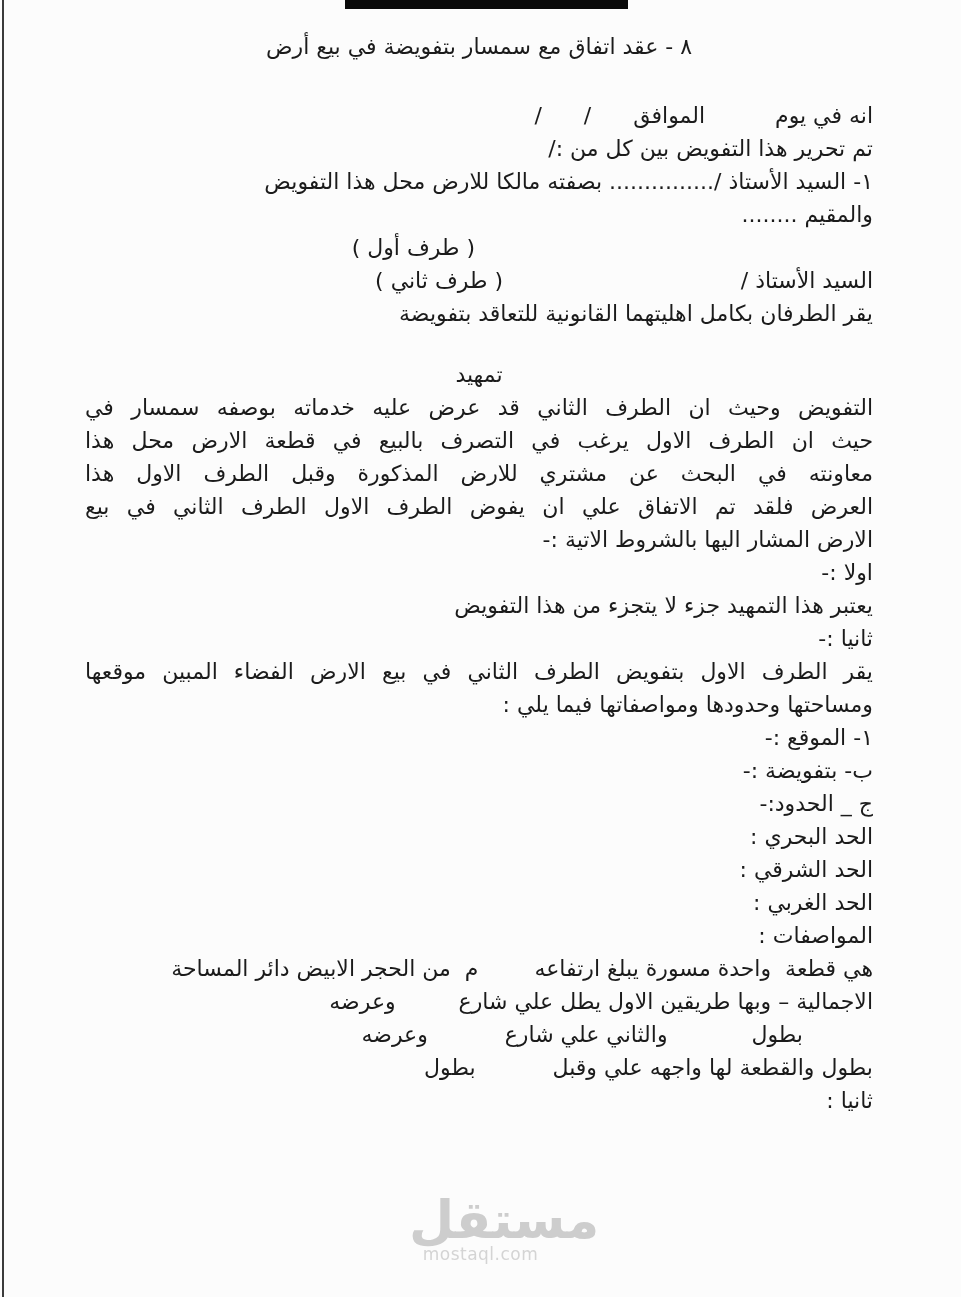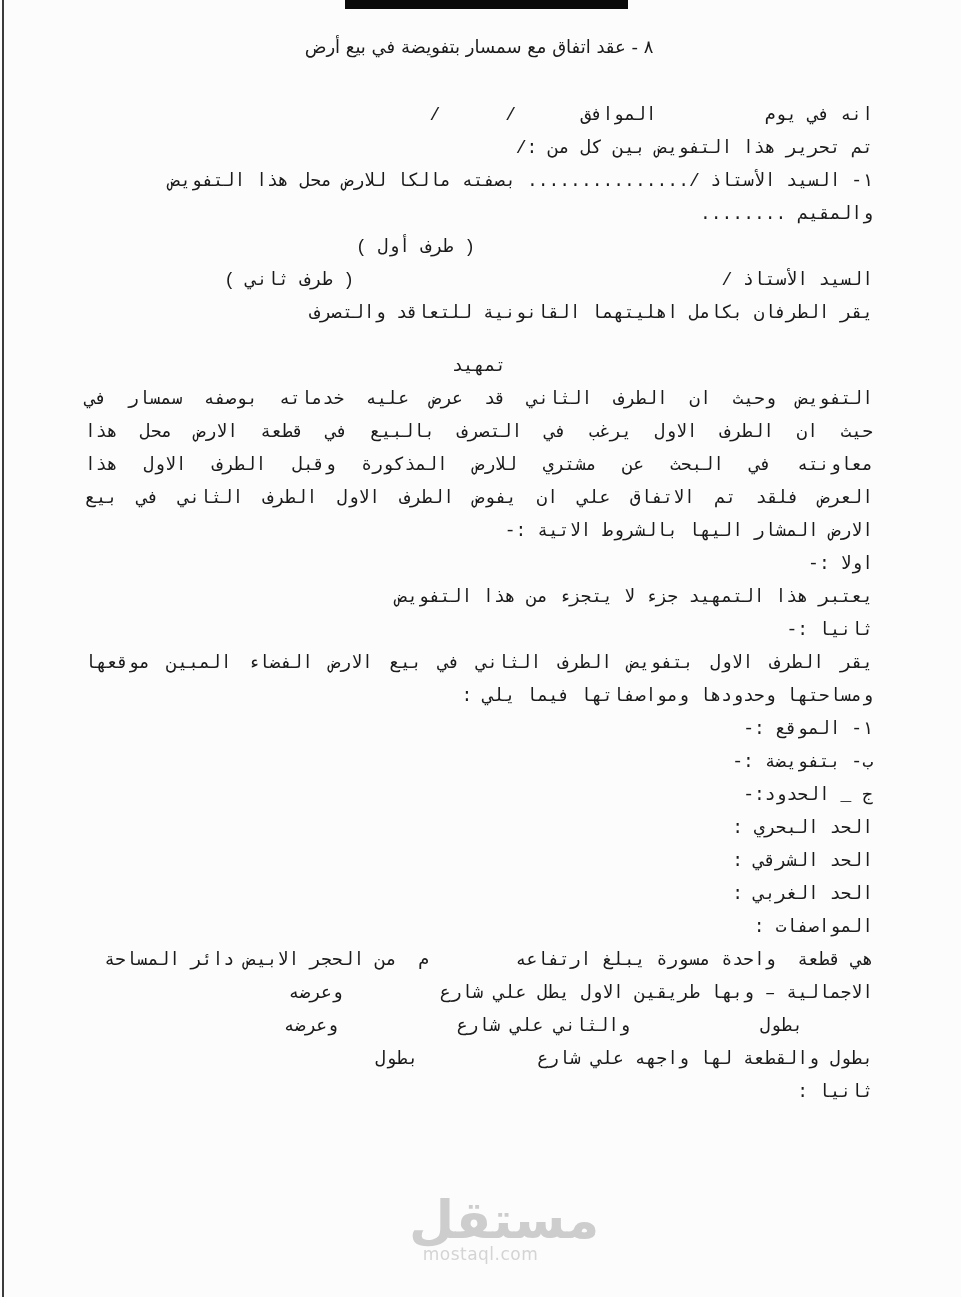--- a/index.html
+++ b/index.html
@@ -14,39 +14,38 @@
     position:absolute;left:2px;top:0;width:2px;height:100%;
     background:#3b3b3b;
   }
   .redact-bar{
     position:absolute;left:345px;top:0;width:283px;height:9px;
     background:#0a0a0a;
   }
   .doc{
     position:absolute;top:30px;right:88px;left:85px;
     direction:rtl;
-    font-size:18px;line-height:33px;
+    font-size:22px;line-height:33px;
   }
   .title{
     text-align:center;
     margin-bottom:36px;
     white-space:pre-wrap;
     font-weight:500;
   }
   .line{
     text-align:right;
     white-space:pre-wrap;
     min-height:33px;
-    font-family:Liberation Mono, monospace;
   }
   .center{text-align:center;}
   .just{white-space:normal;text-align:justify;text-align-last:justify;}
   .indent-big{padding-right:398px;}
   .pr70{padding-right:70px;}
-  .gap-top{margin-top:20px;}
+  .gap-top{margin-top:28px;}
   .watermark{
     position:absolute;top:1196px;left:0;width:100%;
     text-align:center;color:#cdcdcd;
   }
   .wm-name{font-size:52px;font-weight:bold;line-height:48px;display:block;margin-left:47px;}
   .wm-domain{font-size:17px;letter-spacing:.5px;line-height:20px;color:#d4d4d4;display:block;}
 </style>
 </head>
 <body>
 
@@ -55,21 +54,21 @@
 
 <div class="doc">
   <div class="title">٨ - عقد اتفاق مع سمسار بتفويضة في بيع أرض</div>
 
   <div class="line">انه في يوم          الموافق      /      /</div>
   <div class="line">تم تحرير هذا التفويض بين كل من :/</div>
   <div class="line">١- السيد الأستاذ /............... بصفته مالكا للارض محل هذا التفويض</div>
   <div class="line">والمقيم ........</div>
   <div class="line indent-big">( طرف أول )</div>
   <div class="line">السيد الأستاذ /                                  ( طرف ثاني )</div>
-  <div class="line">يقر الطرفان بكامل اهليتهما القانونية للتعاقد والتصرف</div>
+  <div class="line">يقر الطرفان بكامل اهليتهما القانونية للتعاقد بتفويضة</div>
 
   <div class="line center gap-top">تمهيد</div>
   <div class="line just">التفويض وحيث ان الطرف الثاني قد عرض عليه خدماته بوصفه سمسار في</div>
   <div class="line just">حيث ان الطرف الاول يرغب في التصرف بالبيع في قطعة الارض محل هذا</div>
   <div class="line just">معاونته في البحث عن مشتري للارض المذكورة وقبل الطرف الاول هذا</div>
   <div class="line just">العرض فلقد تم الاتفاق علي ان يفوض الطرف الاول الطرف الثاني في بيع</div>
   <div class="line">الارض المشار اليها بالشروط الاتية :-</div>
 
   <div class="line">اولا :-</div>
   <div class="line">يعتبر هذا التمهيد جزء لا يتجزء من هذا التفويض</div>
@@ -81,20 +80,20 @@
   <div class="line">ب- بتفويضة :-</div>
   <div class="line">ج _ الحدود:-</div>
   <div class="line">الحد البحري :</div>
   <div class="line">الحد الشرقي :</div>
   <div class="line">الحد الغربي :</div>
   <div class="line">المواصفات :</div>
 
   <div class="line">هي قطعة  واحدة مسورة يبلغ ارتفاعه        م  من الحجر الابيض دائر المساحة</div>
   <div class="line">الاجمالية – وبها طريقين الاول يطل علي شارع         وعرضه</div>
   <div class="line pr70">بطول            والثاني علي شارع           وعرضه</div>
-  <div class="line">بطول والقطعة لها واجهه علي شارع           بطول</div>
+  <div class="line">بطول والقطعة لها واجهه علي وقبل           بطول</div>
   <div class="line">ثانيا :</div>
 </div>
 
 <div class="watermark">
   <span class="wm-name">مستقل</span>
   <span class="wm-domain">mostaql.com</span>
 </div>
 
 </body></html>

